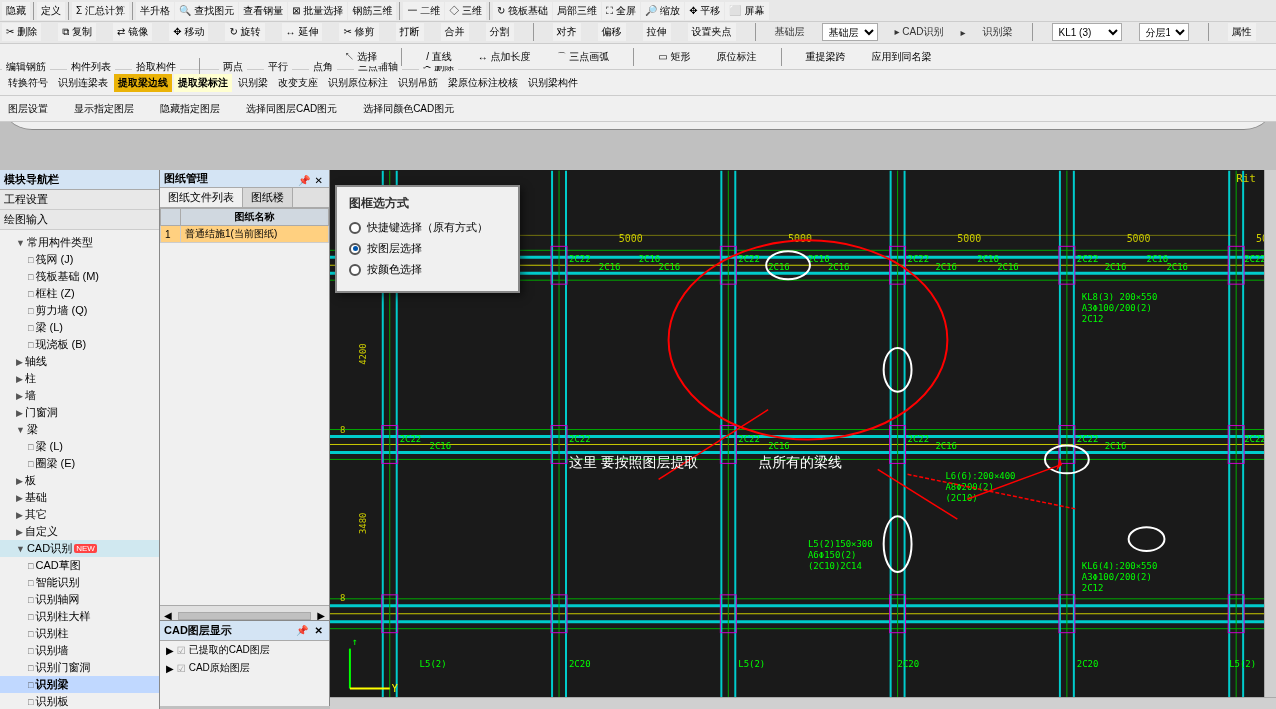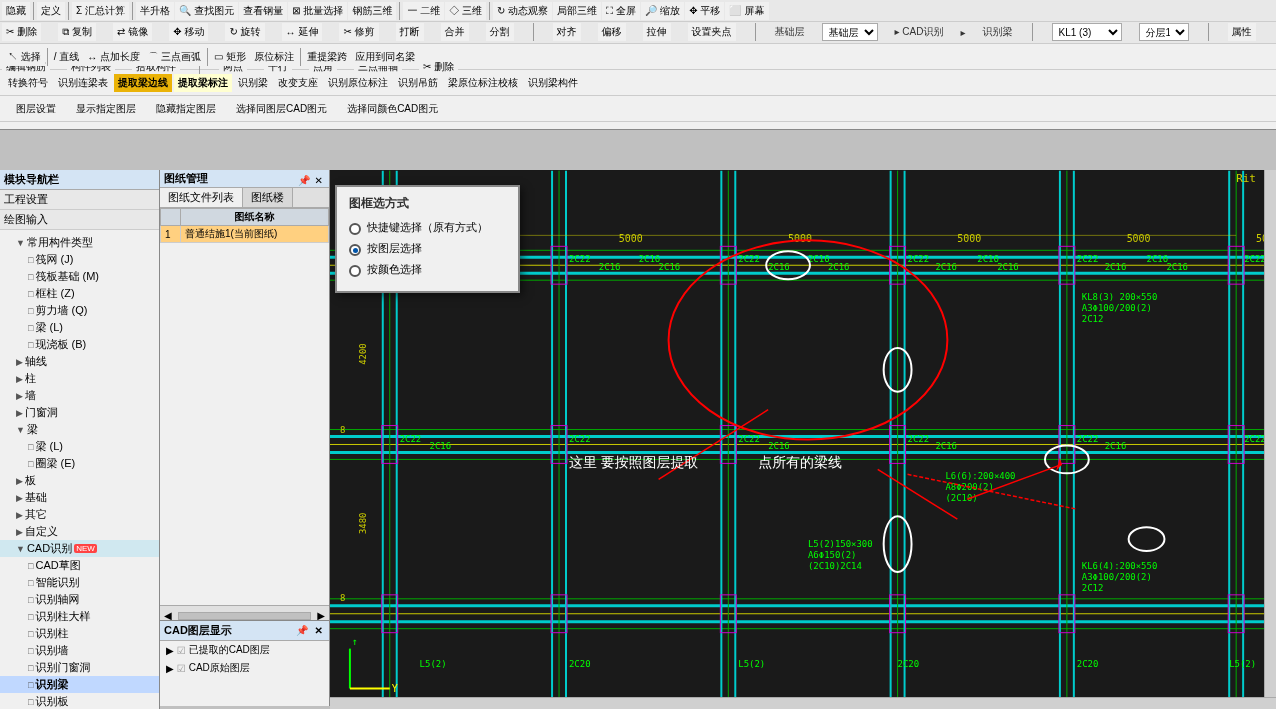--- a/index.html
+++ b/index.html
@@ -3,20 +3,21 @@
   <meta charset="utf-8">
   <style>
     * { margin: 0; padding: 0; box-sizing: border-box; }
     body { width: 1276px; height: 709px; overflow: hidden; font-family: 'SimSun', 'MS Gothic', sans-serif; font-size: 11px; background: #c0c0c0; }
 
     
     #top-toolbar {
       position: absolute; top: 0; left: 0; right: 0; height: 130px;
       background: #f0f0f0;
       border-bottom: 1px solid #888;
+      border-radius: 32px;
     }
     .toolbar-row {
       display: flex; align-items: center; padding: 2px 4px;
       border-bottom: 1px solid #ccc; min-height: 22px; flex-wrap: wrap; gap: 2px;
     }
     .toolbar-separator { width: 1px; height: 18px; background: #999; margin: 0 2px; }
     .toolbar-label { font-size: 10px; color: #333; white-space: nowrap; }
 
     
     #left-sidebar {
@@ -96,21 +97,21 @@
     }
 
     
     #selection-popup {
       position: absolute; top: 185px; left: 335px; width: 185px;
       background: #f0f0f0; border: 2px solid #888;
       box-shadow: 3px 3px 8px rgba(0,0,0,0.5); z-index: 100; padding: 8px 12px;
     }
     .popup-title { font-size: 12px; font-weight: bold; margin-bottom: 8px; color: #333; }
     .radio-item {
-      display: flex; align-items: flex-end; gap: 6px;
+      display: flex; align-items: center; gap: 6px;
       margin-bottom: 6px; font-size: 11px; cursor: pointer;
     }
     .radio-circle {
       width: 12px; height: 12px; border-radius: 50%;
       border: 2px solid #555; background: #fff;
       display: flex; align-items: center; justify-content: center;
       flex-shrink: 0;
     }
     .radio-circle.selected::after {
       content: ''; width: 5px; height: 5px;
@@ -164,21 +165,21 @@
     <span class="toolbar-separator"></span>
     <span class="icon-btn">半升格</span>
     <span class="icon-btn">🔍 查找图元</span>
     <span class="icon-btn">查看钢量</span>
     <span class="icon-btn">⊠ 批量选择</span>
     <span class="icon-btn">钢筋三维</span>
     <span class="toolbar-separator"></span>
     <span class="icon-btn">一 二维</span>
     <span class="icon-btn">◇ 三维</span>
     <span class="toolbar-separator"></span>
-    <span class="icon-btn">↻ 动态观察</span>
+    <span class="icon-btn">↻ 筏板基础</span>
     <span class="icon-btn">局部三维</span>
     <span class="icon-btn">⛶ 全屏</span>
     <span class="icon-btn">🔎 缩放</span>
     <span class="icon-btn">✥ 平移</span>
     <span class="icon-btn">⬜ 屏幕</span>
   </div>
 
   <div class="toolbar-row" id="toolbar-row2" style="height:22px; gap:17px; padding:1px 2px;">
     <span class="icon-btn">✂ 删除</span>
     <span class="icon-btn">⧉ 复制</span>
@@ -210,21 +211,21 @@
     <span class="icon-btn">构件列表</span>
     <span class="icon-btn">拾取构件</span>
     <span class="toolbar-separator"></span>
     <span class="icon-btn">两点</span>
     <span class="icon-btn">平行</span>
     <span class="icon-btn">点角</span>
     <span class="icon-btn">三点辅轴</span>
     <span class="icon-btn">✂ 删除</span>
   </div>
 
-  <div class="toolbar-row" id="toolbar-row3" style="height:26px; gap:0; padding:2px 4px;">
+  <div class="toolbar-row" id="toolbar-row3" style="height:26px; gap:18px; padding:2px 4px;justify-content:center;">
     <span class="icon-btn">↖ 选择</span>
     <span class="toolbar-separator"></span>
     <span class="icon-btn">/ 直线</span>
     <span class="icon-btn">↔ 点加长度</span>
     <span class="icon-btn">⌒ 三点画弧</span>
     <span class="toolbar-separator"></span>
     <span class="icon-btn">▭ 矩形</span>
     <span class="icon-btn">原位标注</span>
     <span class="toolbar-separator"></span>
     <span class="icon-btn">重提梁跨</span>
@@ -238,21 +239,21 @@
     <span class="icon-btn" style="font-weight:bold; background:#eab308;">提取梁边线</span>
     <span class="icon-btn" style="font-weight:bold; background:#ffffd0;">提取梁标注</span>
     <span class="icon-btn">识别梁</span>
     <span class="icon-btn">改变支座</span>
     <span class="icon-btn">识别原位标注</span>
     <span class="icon-btn">识别吊筋</span>
     <span class="icon-btn">梁原位标注校核</span>
     <span class="icon-btn">识别梁构件</span>
   </div>
 
-  <div class="toolbar-row" id="toolbar-row6" style="height:26px; gap:12px; padding:2px 12px;">
+  <div class="toolbar-row" id="toolbar-row6" style="height:26px; gap:18px; padding:2px 4px;">
     <span class="icon-btn">图层设置</span>
     <span class="icon-btn">显示指定图层</span>
     <span class="icon-btn">隐藏指定图层</span>
     <span class="icon-btn">选择同图层CAD图元</span>
     <span class="icon-btn">选择同颜色CAD图元</span>
   </div>
 </div>
 
 <div id="left-sidebar">
   <div class="sidebar-header">模块导航栏</div>

